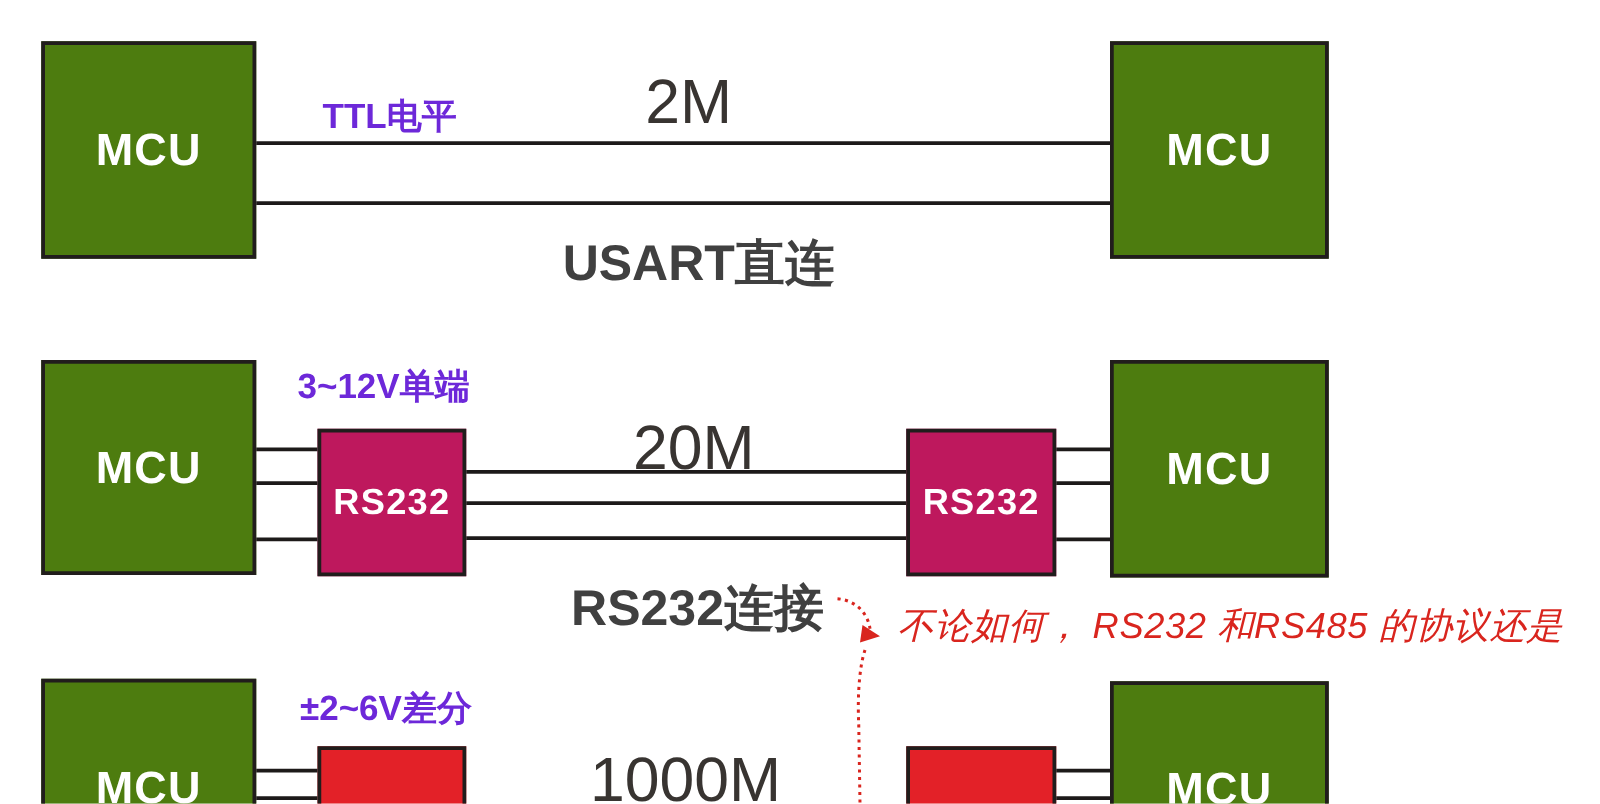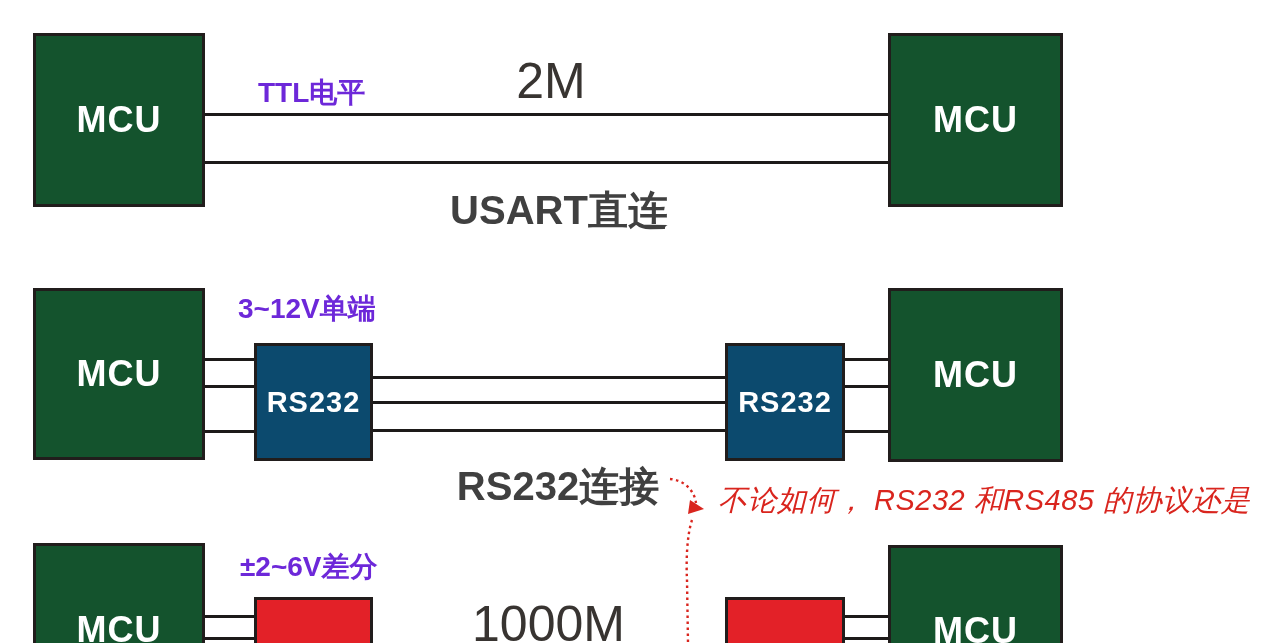--- a/index.html
+++ b/index.html
@@ -2,23 +2,23 @@
 <html><head>
 <meta charset="utf-8">
 <style>
   html,body{margin:0;padding:0;background:#ffffff;}
   .stage{
     position:relative;width:1280px;height:643px;overflow:hidden;background:#ffffff;
     font-family:"Liberation Sans","DejaVu Sans",sans-serif;
   }
   .box{position:absolute;border:3px solid #211d1c;box-sizing:border-box;
        display:flex;align-items:center;justify-content:center;}
-  .mcu{background:#14532d;}
+  .mcu{background:#4d7c0f;}
   .mcu .node-label{color:#ffffff;font-size:36px;font-weight:700;letter-spacing:1px;}
-  .xcvr-blue{background:#0c4a6e;}
+  .xcvr-blue{background:#be185d;}
   .xcvr-red{background:#e32128;}
   .xcvr-label{color:#ffffff;font-size:29px;font-weight:700;letter-spacing:1px;}
   .wire{position:absolute;height:3px;background:#1d1a19;}
   .sig-label{position:absolute;color:#6d28d9;font-size:28px;font-weight:700;white-space:nowrap;}
   .dist-label{position:absolute;color:#383431;font-size:50px;font-weight:400;
               text-align:center;white-space:nowrap;}
   .caption{position:absolute;color:#404040;font-size:40px;font-weight:700;
            text-align:center;white-space:nowrap;}
   .annot{position:absolute;color:#d9251e;font-size:29px;font-style:italic;
          white-space:nowrap;letter-spacing:0.5px;}
@@ -59,20 +59,21 @@
   <div class="wire" style="left:205px;top:430px;width:49px"></div>
 
   <div class="wire" style="left:845px;top:358px;width:43px"></div>
   <div class="wire" style="left:845px;top:385px;width:43px"></div>
   <div class="wire" style="left:845px;top:430px;width:43px"></div>
 
   <div class="wire" style="left:373px;top:376px;width:352px"></div>
   <div class="wire" style="left:373px;top:401px;width:352px"></div>
   <div class="wire" style="left:373px;top:429px;width:352px"></div>
   <div class="sig-label" style="left:238px;top:290px">3~12V单端</div>
+  <div class="dist-label" style="left:465px;top:329px;width:180px">20M</div>
   <div class="caption" style="left:448px;top:459px;width:220px">RS232连接</div>
 
   <svg class="leader" style="left:655px;top:458px" width="60" height="185" viewBox="0 0 60 185">
     <path d="M15,21 C28,22 39,31 41,45" fill="none" stroke="#d9251e" stroke-width="2.4" stroke-dasharray="2.5,3.5"></path>
     <polygon points="35,42 49,51 33,56" fill="#d9251e"></polygon>
     <path d="M37,62 C32,77 31,102 32,122 L33,185" fill="none" stroke="#d9251e" stroke-width="2.4" stroke-dasharray="2.5,3.5"></path>
   </svg>
 
   <div class="annot" style="left:718px;top:481px">不论如何， RS232 和RS485 的协议还是</div>
 

